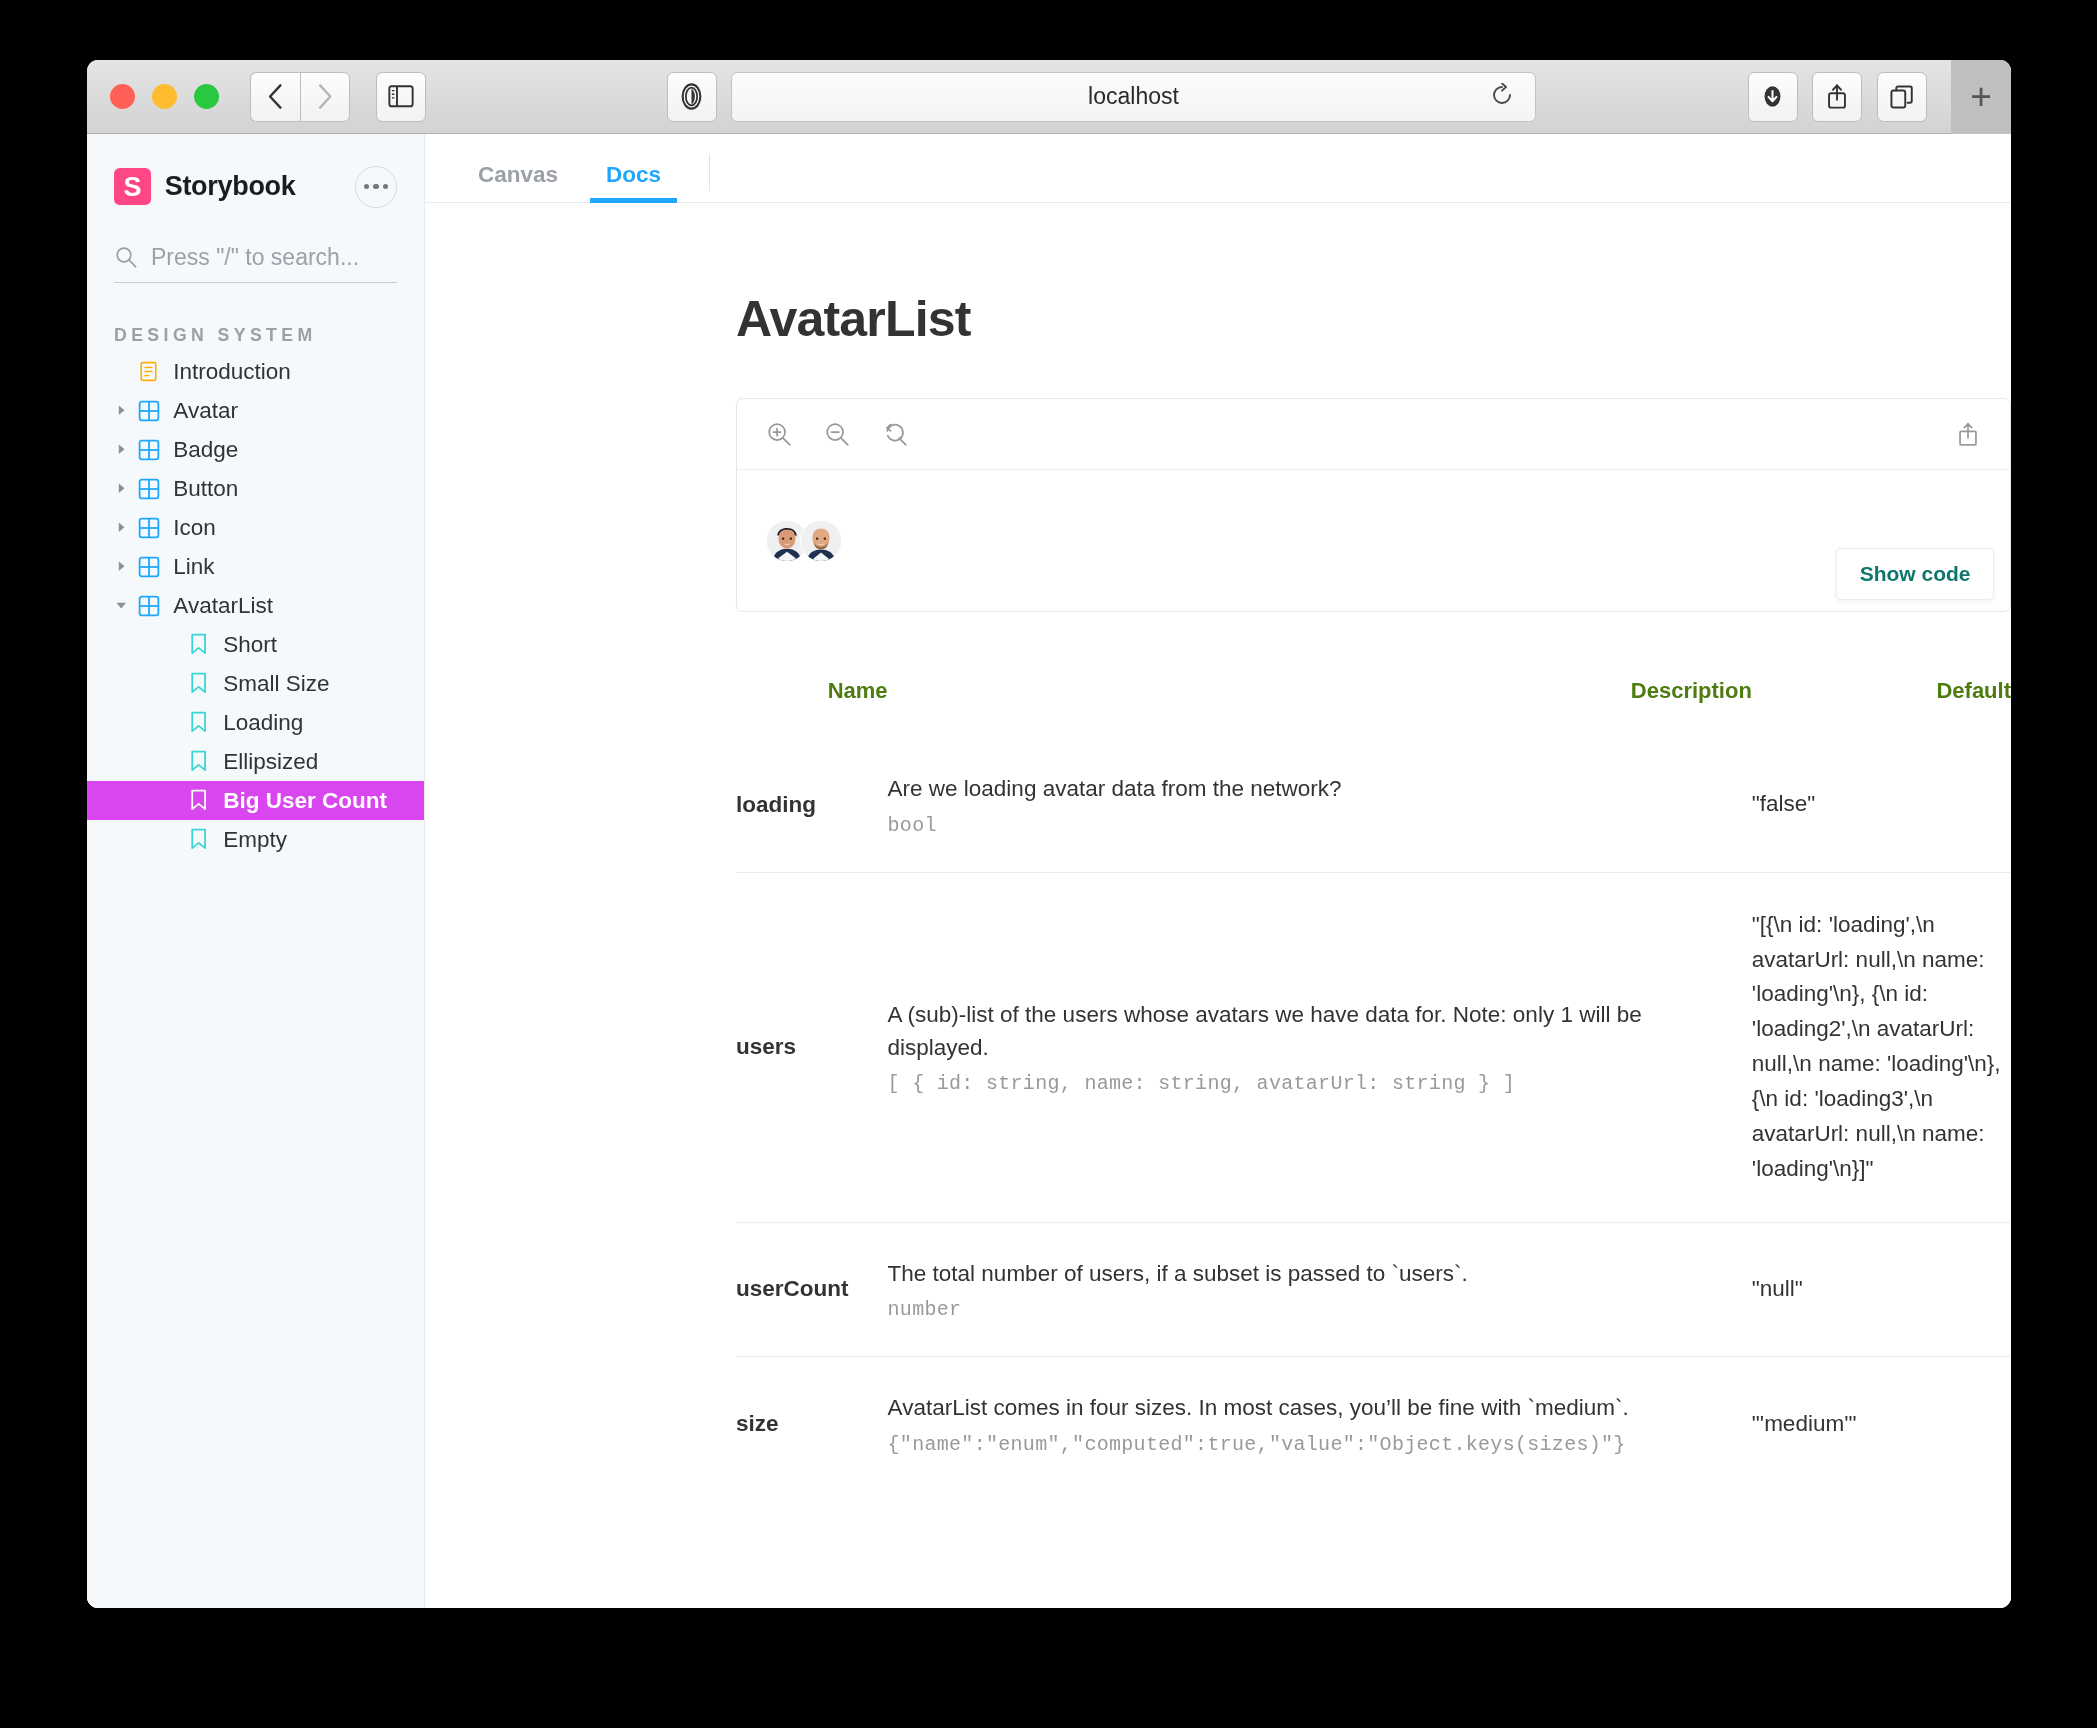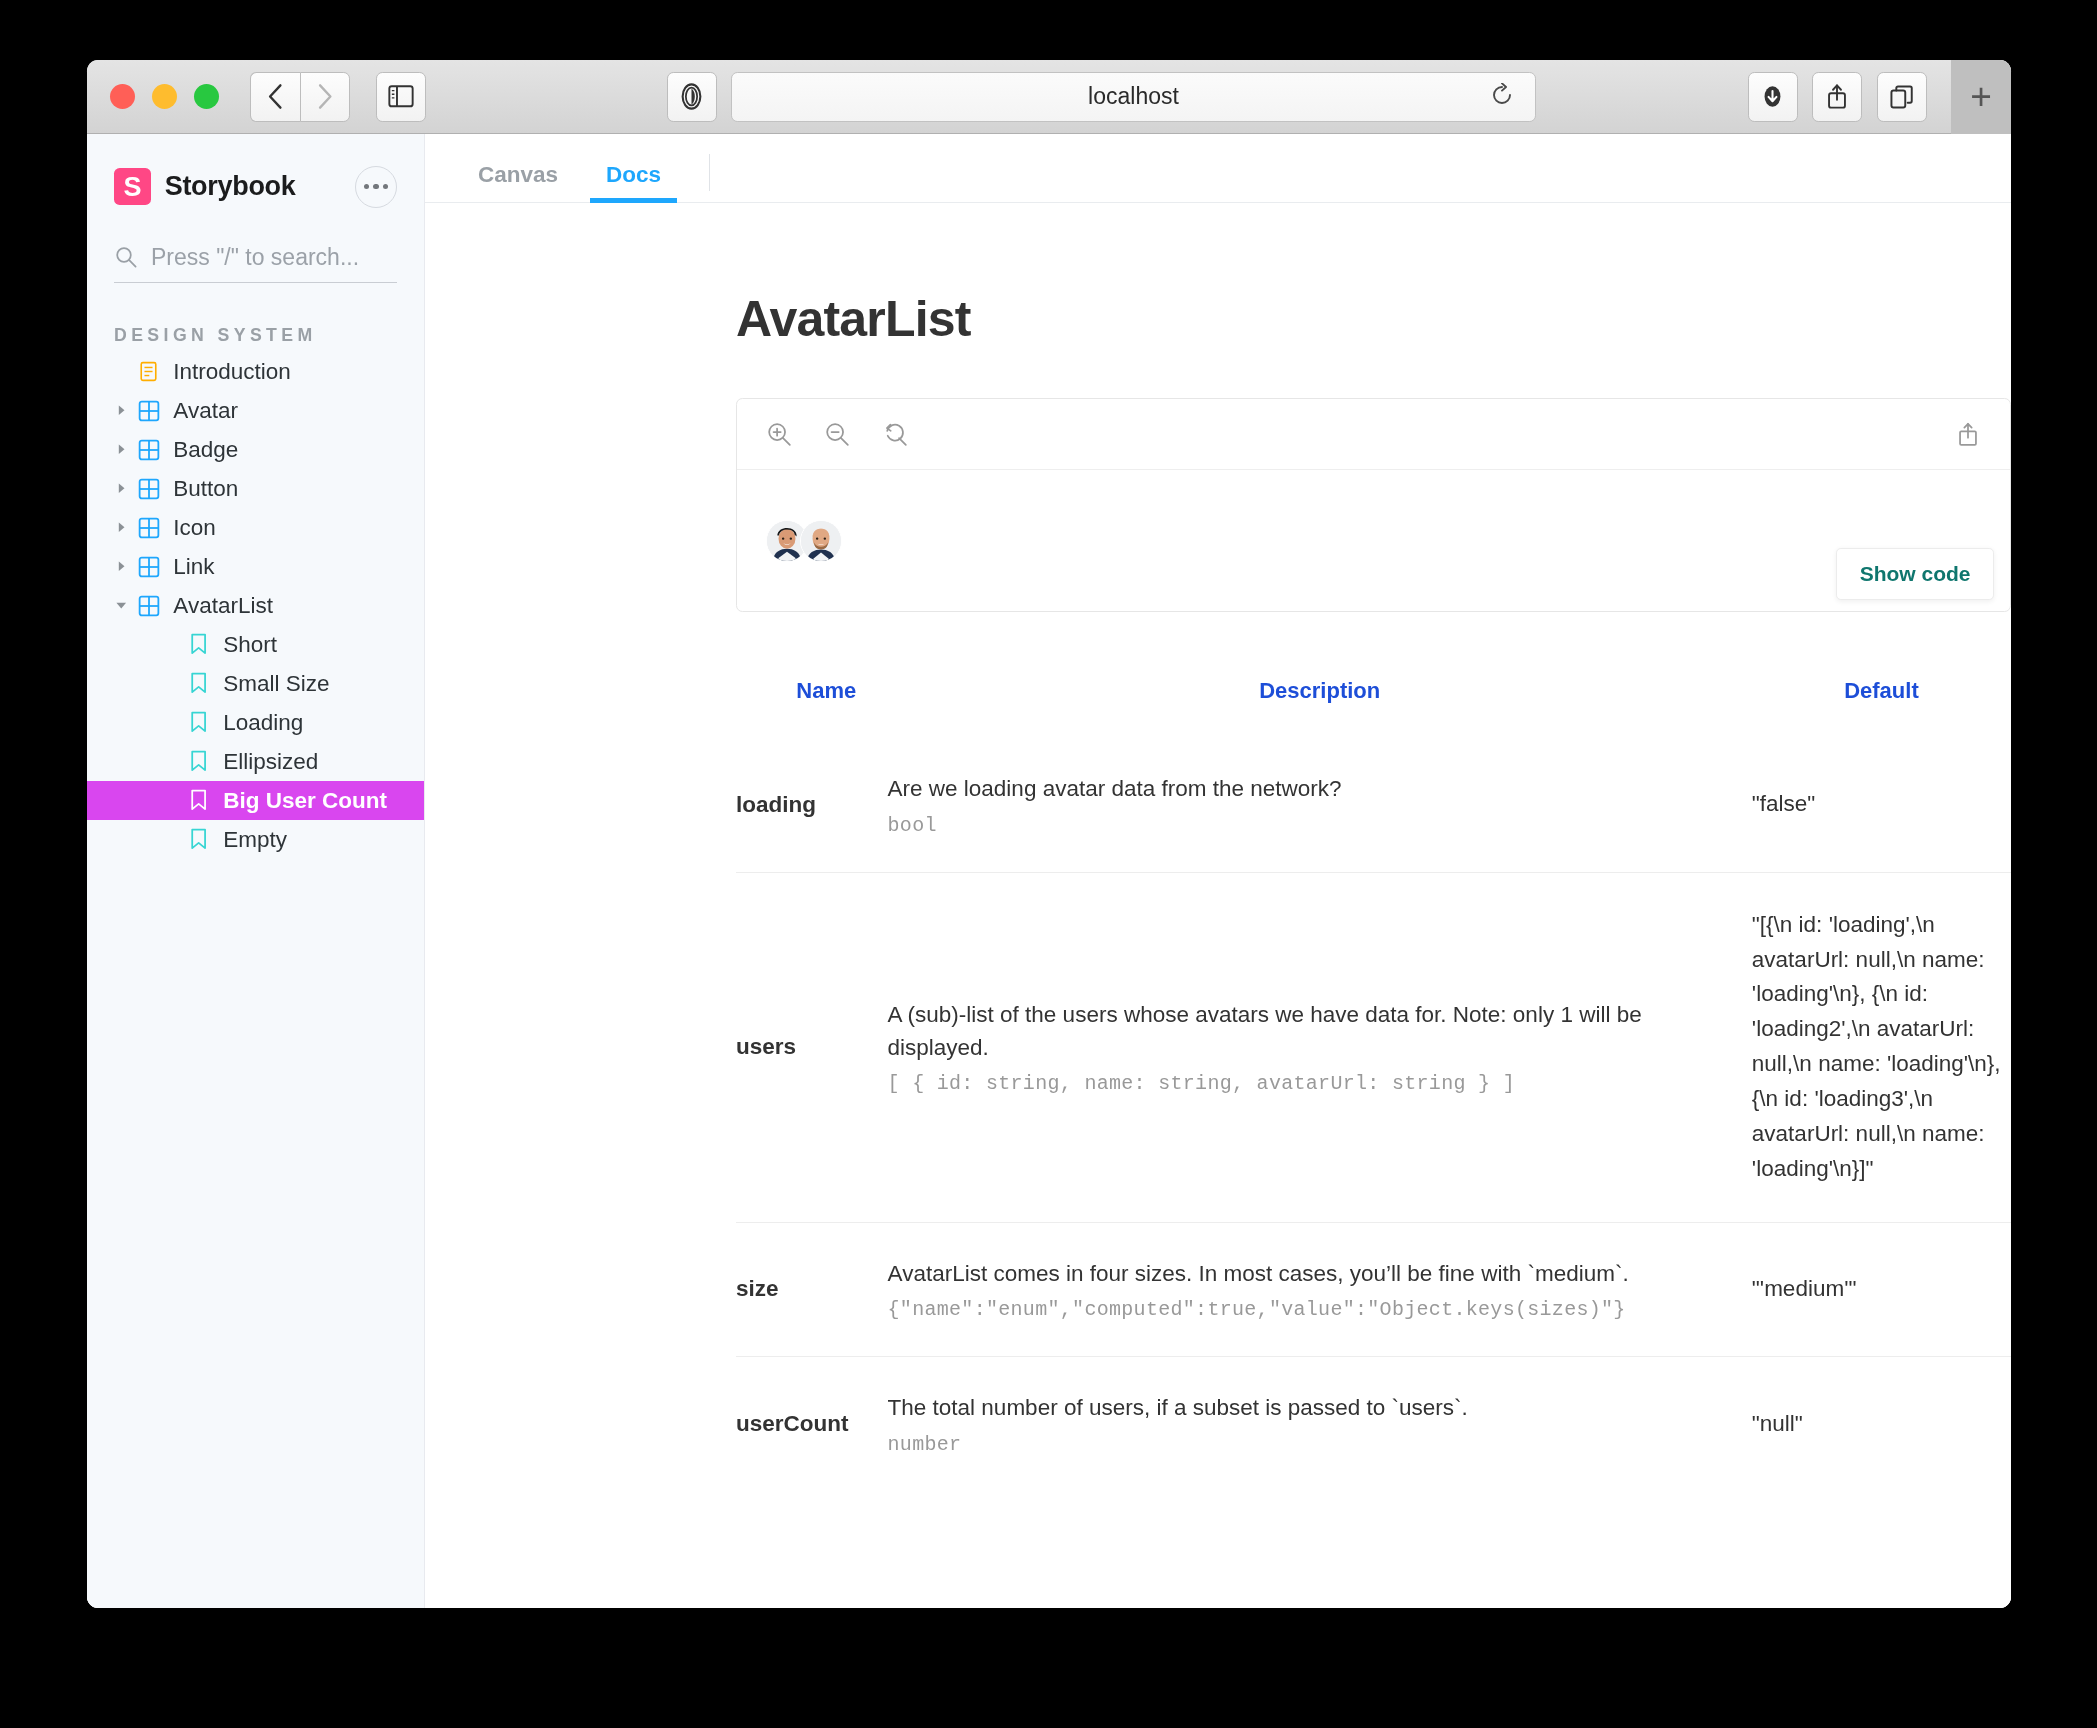--- a/index.html
+++ b/index.html
@@ -328,24 +328,24 @@
     box-shadow: 0 1.6px 4.8px rgba(0,0,0,0.06);
   }
 
   
   .props {
     margin-top: 66px;
     width: 100%;
     border-collapse: collapse;
   }
   .props th {
-    text-align: center;
+    text-align: right;
     font-size: 22px;
     font-weight: 700;
-    color: #1d4ed8;
+    color: #4d7c0f;
     padding: 0 0 34px 0;
   }
   .props th.c-name  { width: 153px; padding-left: 29px; }
   .props th.c-desc  { width: 869px; }
   .props th.c-def   { width: 266px; }
 
   .props td {
     vertical-align: middle;
     padding: 35px 0;
     border-top: 0.8px solid #ededed;
@@ -747,35 +747,35 @@
                 </tr>
                 <tr>
                   <td class="p-name">users</td>
                   <td>
                     <div class="p-desc-text">A (sub)-list of the users whose avatars we have data for. Note: only 1 will be displayed.</div>
                     <div class="p-type">[ { id: string, name: string, avatarUrl: string } ]</div>
                   </td>
                   <td class="p-default">"[{\n id: 'loading',\n avatarUrl: null,\n name: 'loading'\n}, {\n id: 'loading2',\n avatarUrl: null,\n name: 'loading'\n}, {\n id: 'loading3',\n avatarUrl: null,\n name: 'loading'\n}]"</td>
                 </tr>
                 <tr>
+                  <td class="p-name">userCount</td>
+                  <td>
+                    <div class="p-desc-text">The total number of users, if a subset is passed to `users`.</div>
+                    <div class="p-type">number</div>
+                  </td>
+                  <td class="p-default">"null"</td>
+                </tr>
+                <tr>
                   <td class="p-name">size</td>
                   <td>
                     <div class="p-desc-text">AvatarList comes in four sizes. In most cases, you’ll be fine with `medium`.</div>
                     <div class="p-type">{"name":"enum","computed":true,"value":"Object.keys(sizes)"}</div>
                   </td>
                   <td class="p-default">"'medium'"</td>
                 </tr>
-                <tr>
-                  <td class="p-name">userCount</td>
-                  <td>
-                    <div class="p-desc-text">The total number of users, if a subset is passed to `users`.</div>
-                    <div class="p-type">number</div>
-                  </td>
-                  <td class="p-default">"null"</td>
-                </tr>
               </tbody>
           </table>
 
         </div>
       </div>
     </div>
   </div>
 </div>
 
 

